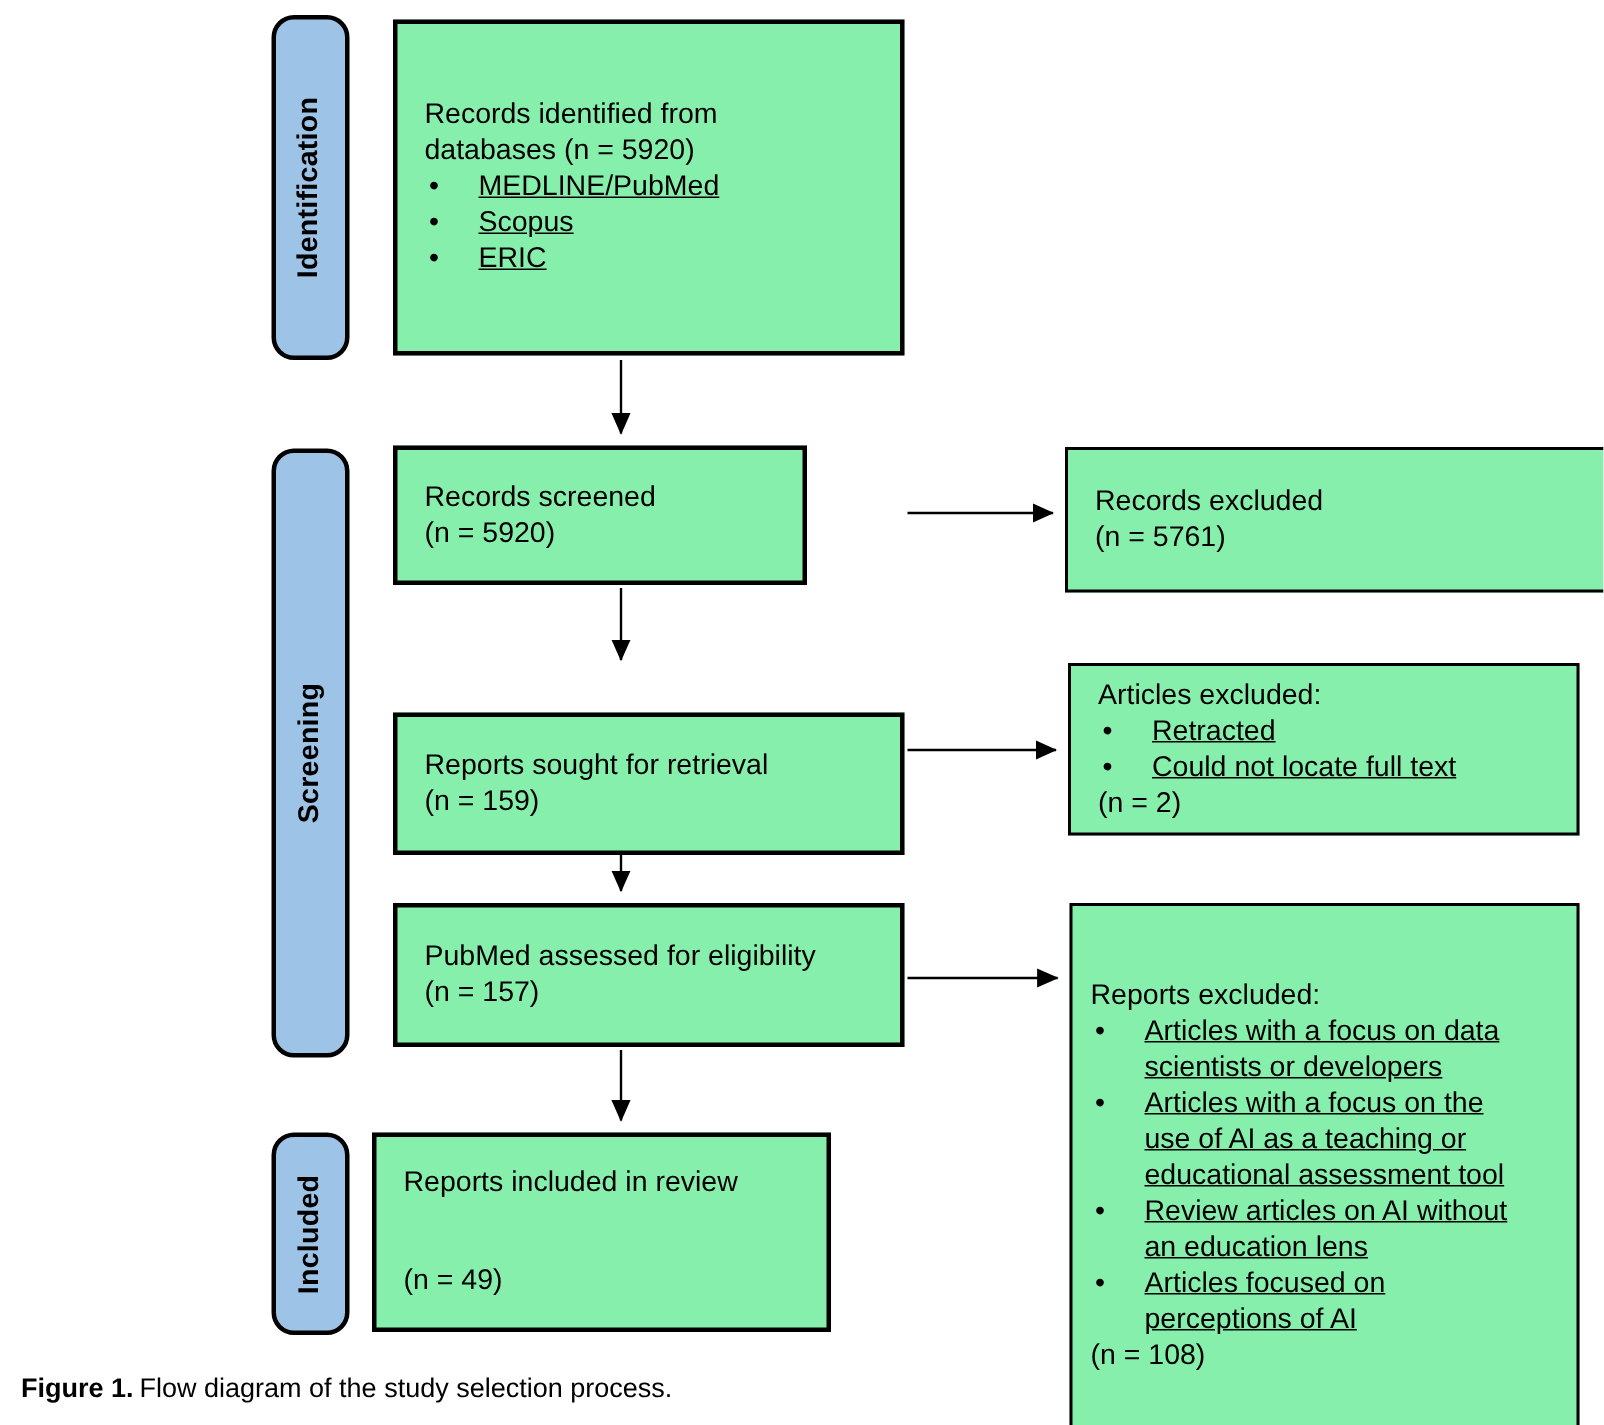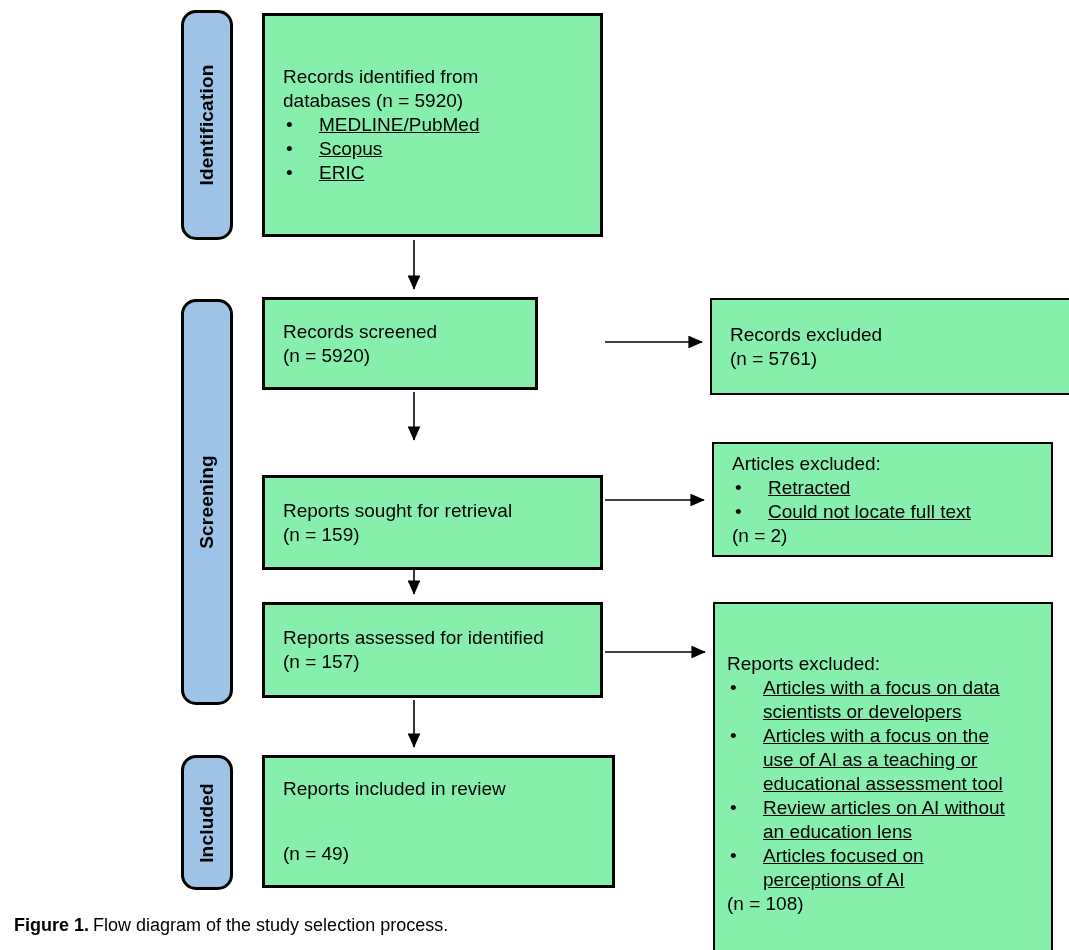--- a/index.html
+++ b/index.html
@@ -58,21 +58,21 @@
     padding: 6px 10px 6px 18px;
     font-size: 19px;
     line-height: 24px;
   }
   .box.thin { border-width: 2px; }
 
   #box-identified { left: 262px; top: 13px;  width: 341px; height: 224px; }
   #box-screened   { left: 262px; top: 297px; width: 276px; height: 93px; }
   #box-sought     { left: 262px; top: 448px; width: 341px; height: 95px; margin-top: 27px; }
   #box-assessed   { left: 262px; top: 602px; width: 341px; height: 96px; }
-  #box-included   { left: 262px; top: 755px; width: 353px; height: 133px; gap: 41px; }
+  #box-included   { left: 248px; top: 755px; width: 306px; height: 133px; gap: 41px; }
 
   #box-excluded-screen { left: 710px; top: 298px; width: 412px; height: 97px; }
   #box-excluded-sought { left: 712px; top: 442px; width: 341px; height: 115px; }
   #box-excluded-assess { left: 713px; top: 602px; width: 340px; height: 364px; padding-right: 36px; padding-left: 12px; }
 
   .bullet-row { display: flex; }
   .bullet-marker {
     flex: 0 0 33px;
     padding-left: 3px;
   }
@@ -142,21 +142,21 @@
     <div>Records screened</div>
     <div>(n = 5920)</div>
   </div>
 
   <div class="box" id="box-sought">
     <div>Reports sought for retrieval</div>
     <div>(n = 159)</div>
   </div>
 
   <div class="box" id="box-assessed">
-    <div>Reports assessed for identified</div>
+    <div>PubMed assessed for eligibility</div>
     <div>(n = 157)</div>
   </div>
 
   <div class="box" id="box-included">
     <div>Reports included in review</div>
     <div>(n = 49)</div>
   </div>
 
   <div class="box thin" id="box-excluded-screen">
     <div>Records excluded</div>

